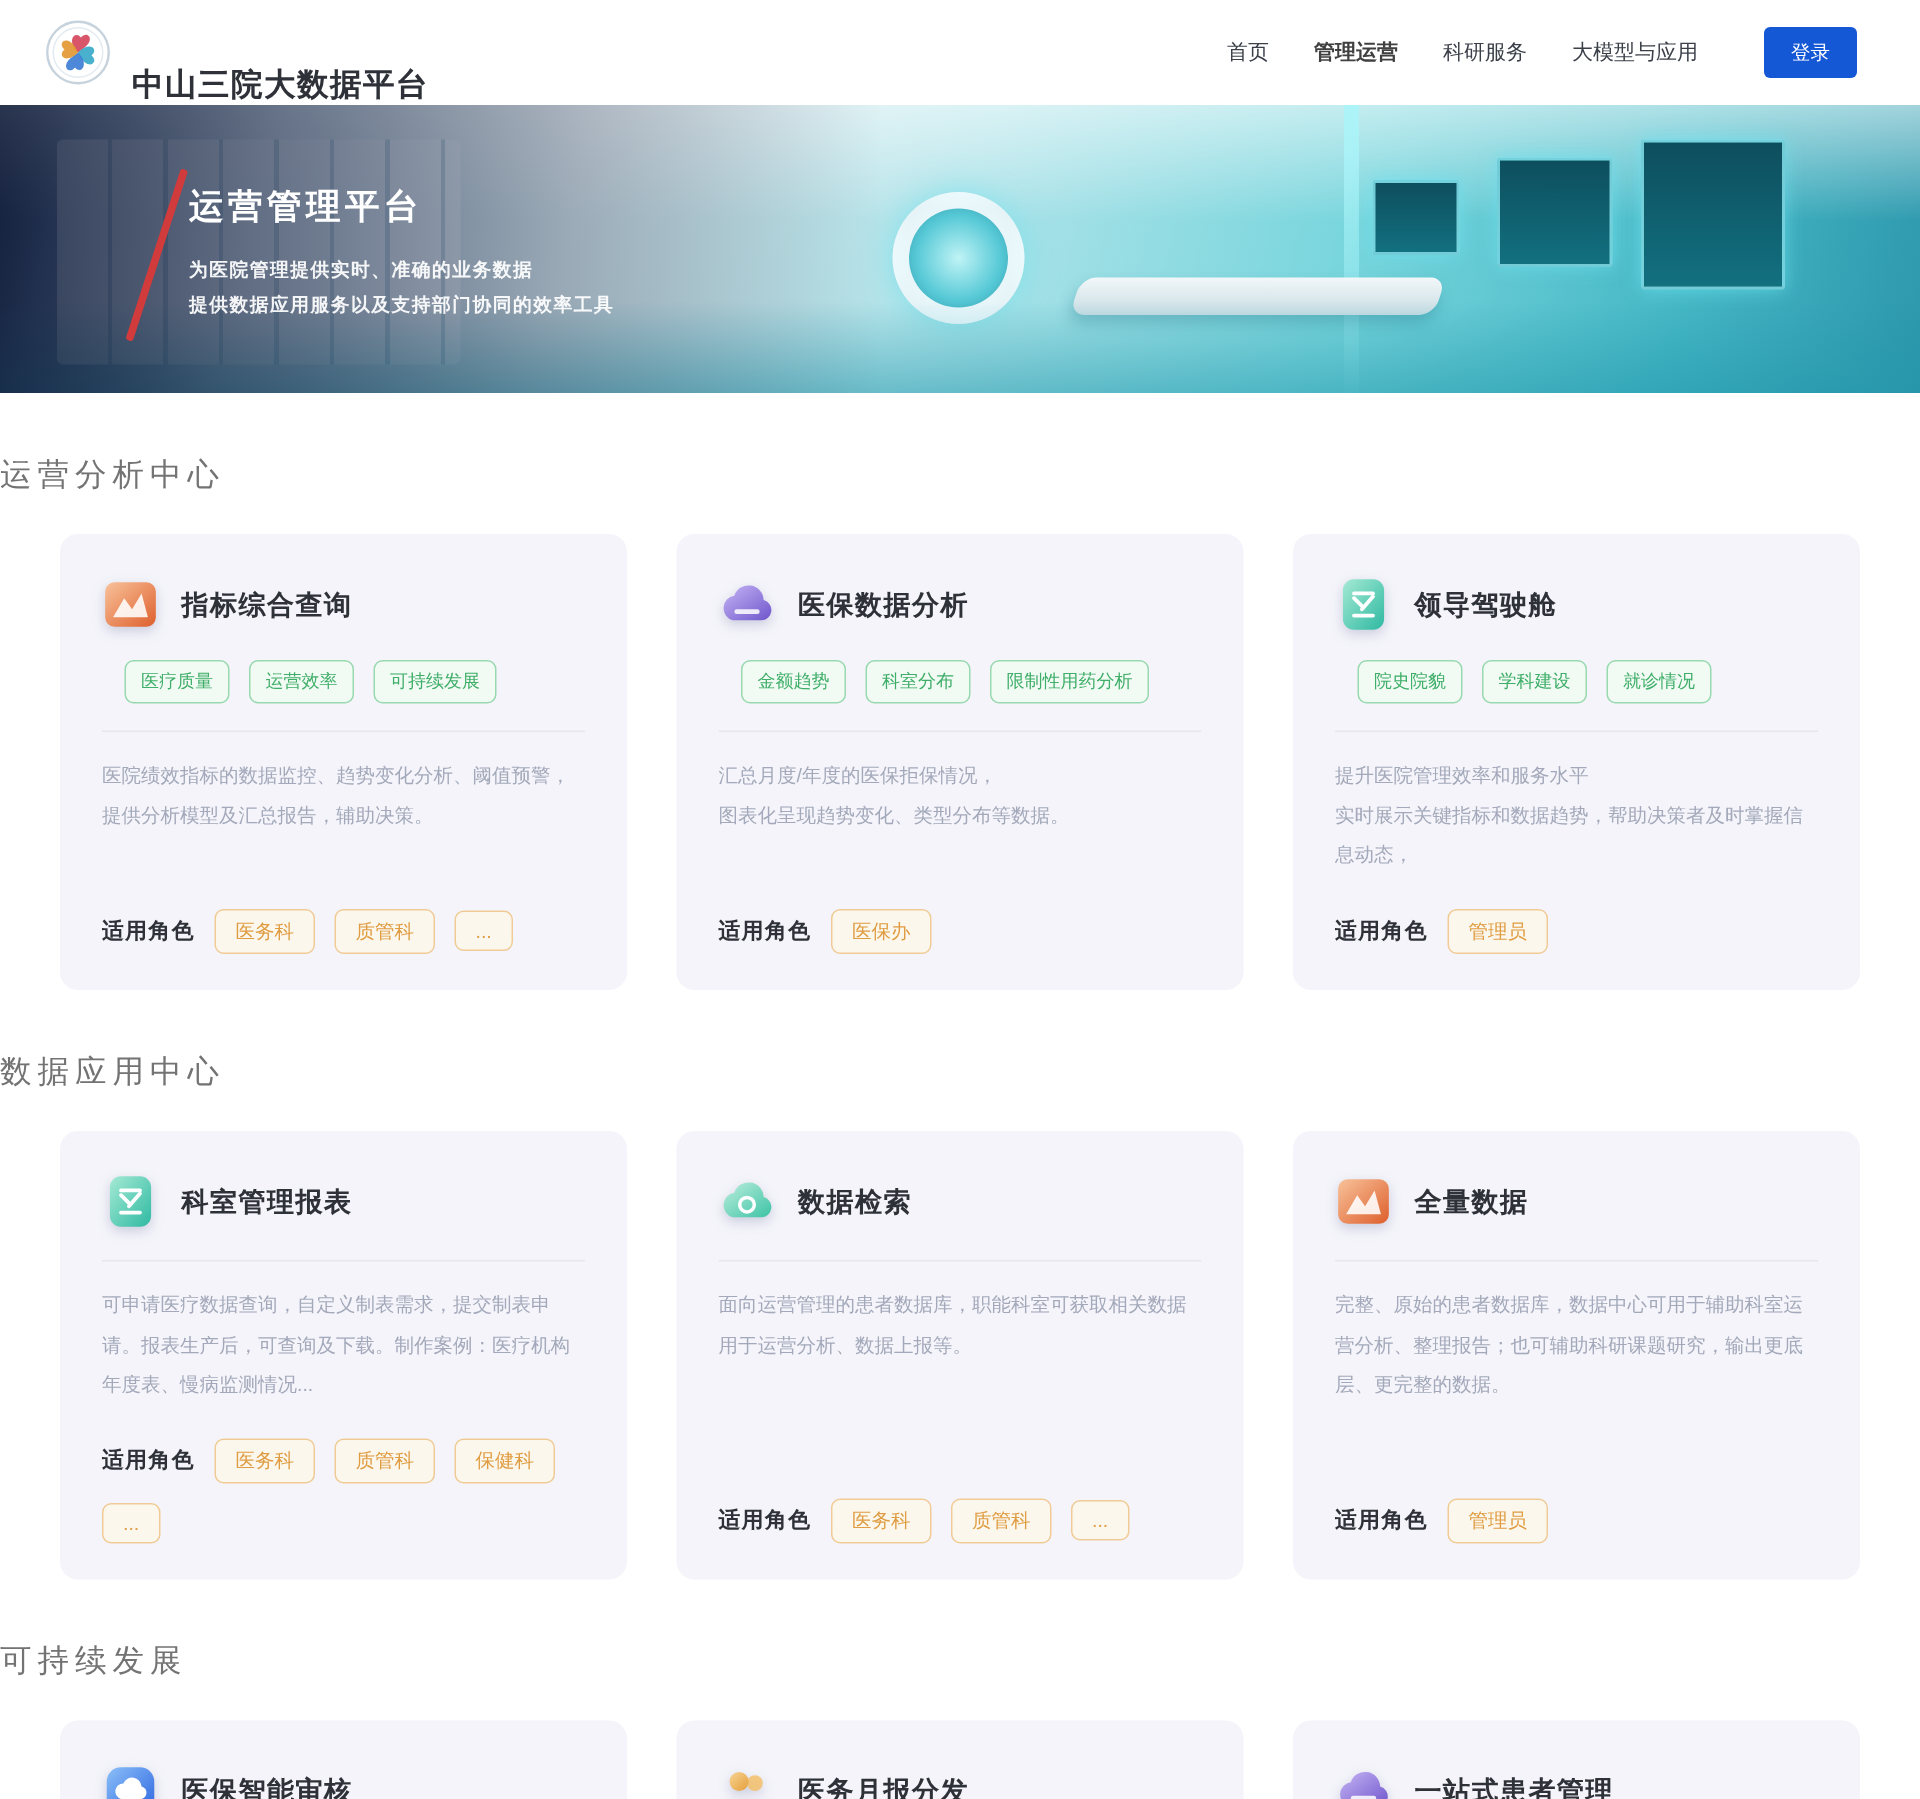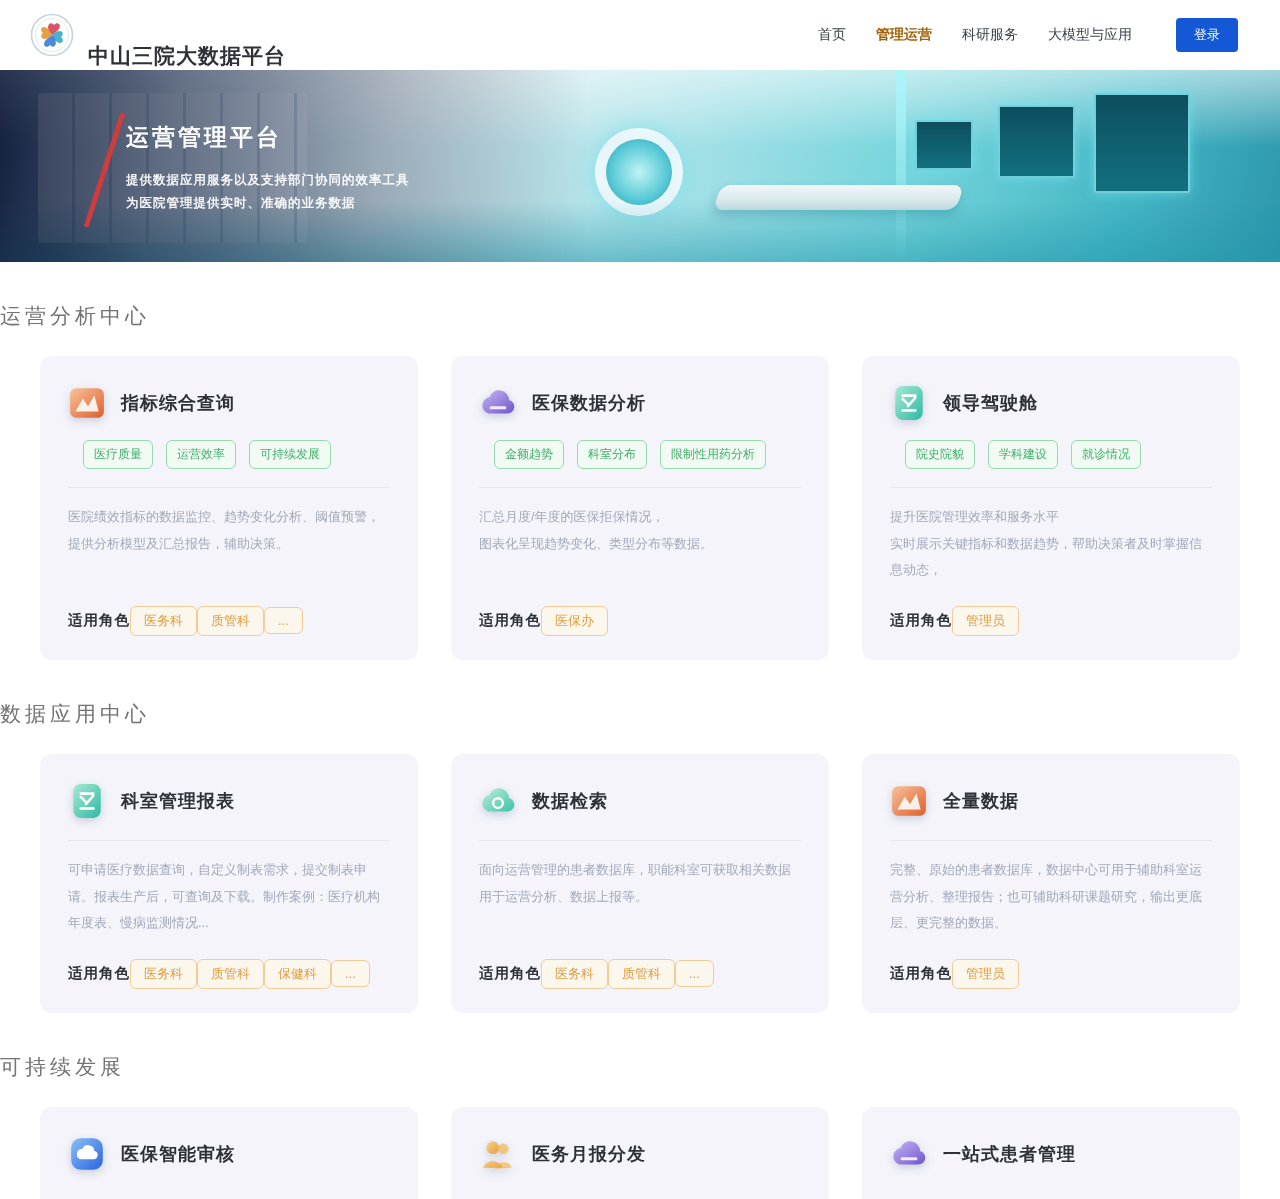--- a/index.html
+++ b/index.html
@@ -10,21 +10,21 @@
   
   .topbar {
     height:70px; display:flex; align-items:center; justify-content:space-between;
     padding:0 42px 0 30px; background:#fff;
   }
   .brand { display:flex; align-items:center; gap:14px; }
   .logo-wrap { width:44px; height:44px; display:inline-flex; }
   .brand-name { font-size:21px; font-weight:700; color:#2e3138; letter-spacing:1px;margin-top:42px; }
   .nav { display:flex; align-items:center; gap:30px; }
   .nav-link { font-size:14px; color:#3a3f48; text-decoration:none; cursor:pointer; }
-  .nav-link.active { color:#a16207; font-weight:700; }
+  .nav-link.active { color:#404040; font-weight:700; }
   .login-btn {
     background:#1558d6; color:#fff; border:none; border-radius:4px;
     font-size:13px; padding:8px 18px; cursor:pointer; margin-left:14px;
     font-family:inherit;
   }
   
   .hero {
     position:relative; height:192px; overflow:hidden;
     background:linear-gradient(103deg,#1e2a47 0%,#5f7a96 4%,#c3d8e2 14%,#d9e9ed 30%,
                #aee3e9 50%,#77d5dc 70%,#45b7c5 87%,#2d96ab 100%);
@@ -69,21 +69,21 @@
   .s3 .card { min-height:210px; }
   .card-head { display:flex; align-items:center; gap:15px; margin-bottom:18px; }
   .card-icon { width:38px; height:38px; flex:0 0 38px; display:inline-flex;
     filter:drop-shadow(0 3px 4px rgba(80,90,140,.25)); }
   .card-title { font-size:18px; font-weight:700; color:#2e3138; letter-spacing:1px; }
   .tag-row { display:flex; gap:13px; margin-bottom:16px; flex-wrap:wrap;padding-left:15px; }
   .tag { border:1px solid #98d9af; color:#3fae68; background:#f1fbf4;
     font-size:12px; padding:5px 10px; border-radius:6px; white-space:nowrap; }
   .divider { border:none; border-top:1px solid #e6e6f0; margin:2px 0 16px; }
   .desc { color:#a3a9ba; font-size:13px; line-height:2.05; }
-  .roles-row { margin-top:auto; display:flex; align-items:center; padding-top:22px; flex-wrap:wrap; }
+  .roles-row { margin-top:auto; display:flex; align-items:center; gap:13px; padding-top:22px; flex-wrap:wrap; }
   .roles-label { font-size:14.5px; font-weight:700; color:#2e3138; letter-spacing:1px; }
   .chip { border:1px solid #f0cb96; color:#df9c42; background:#fcf7ec;
     font-size:13px; padding:5px 13px; border-radius:6px; white-space:nowrap; }
 </style>
 </head>
 <body>
 
 <svg width="0" height="0" style="position:absolute">
   <defs>
     <linearGradient id="gOrange" x1="0" y1="0" x2="1" y2="1">
@@ -143,22 +143,22 @@
   <div class="ct-scanner-ring"></div>
   <div class="patient-bed"></div>
   <div class="wall-screen screen-a"></div>
   <div class="wall-screen screen-b"></div>
   <div class="wall-screen screen-c"></div>
   <div class="floor-reflection"></div>
   <div class="hero-left-shade"></div>
   <div class="hero-text">
     <div class="red-slash"></div>
     <div class="hero-title">运营管理平台</div>
+    <div class="hero-sub">为医院管理提供实时、准确的业务数据</div>
     <div class="hero-sub">提供数据应用服务以及支持部门协同的效率工具</div>
-    <div class="hero-sub">为医院管理提供实时、准确的业务数据</div>
   </div>
 </div>
 
 <h2 class="section-title">运营分析中心</h2>
 <div class="cards s1">
 
   <article class="card">
     <div class="card-head">
       <span class="card-icon">
         <svg viewBox="0 0 36 36">

